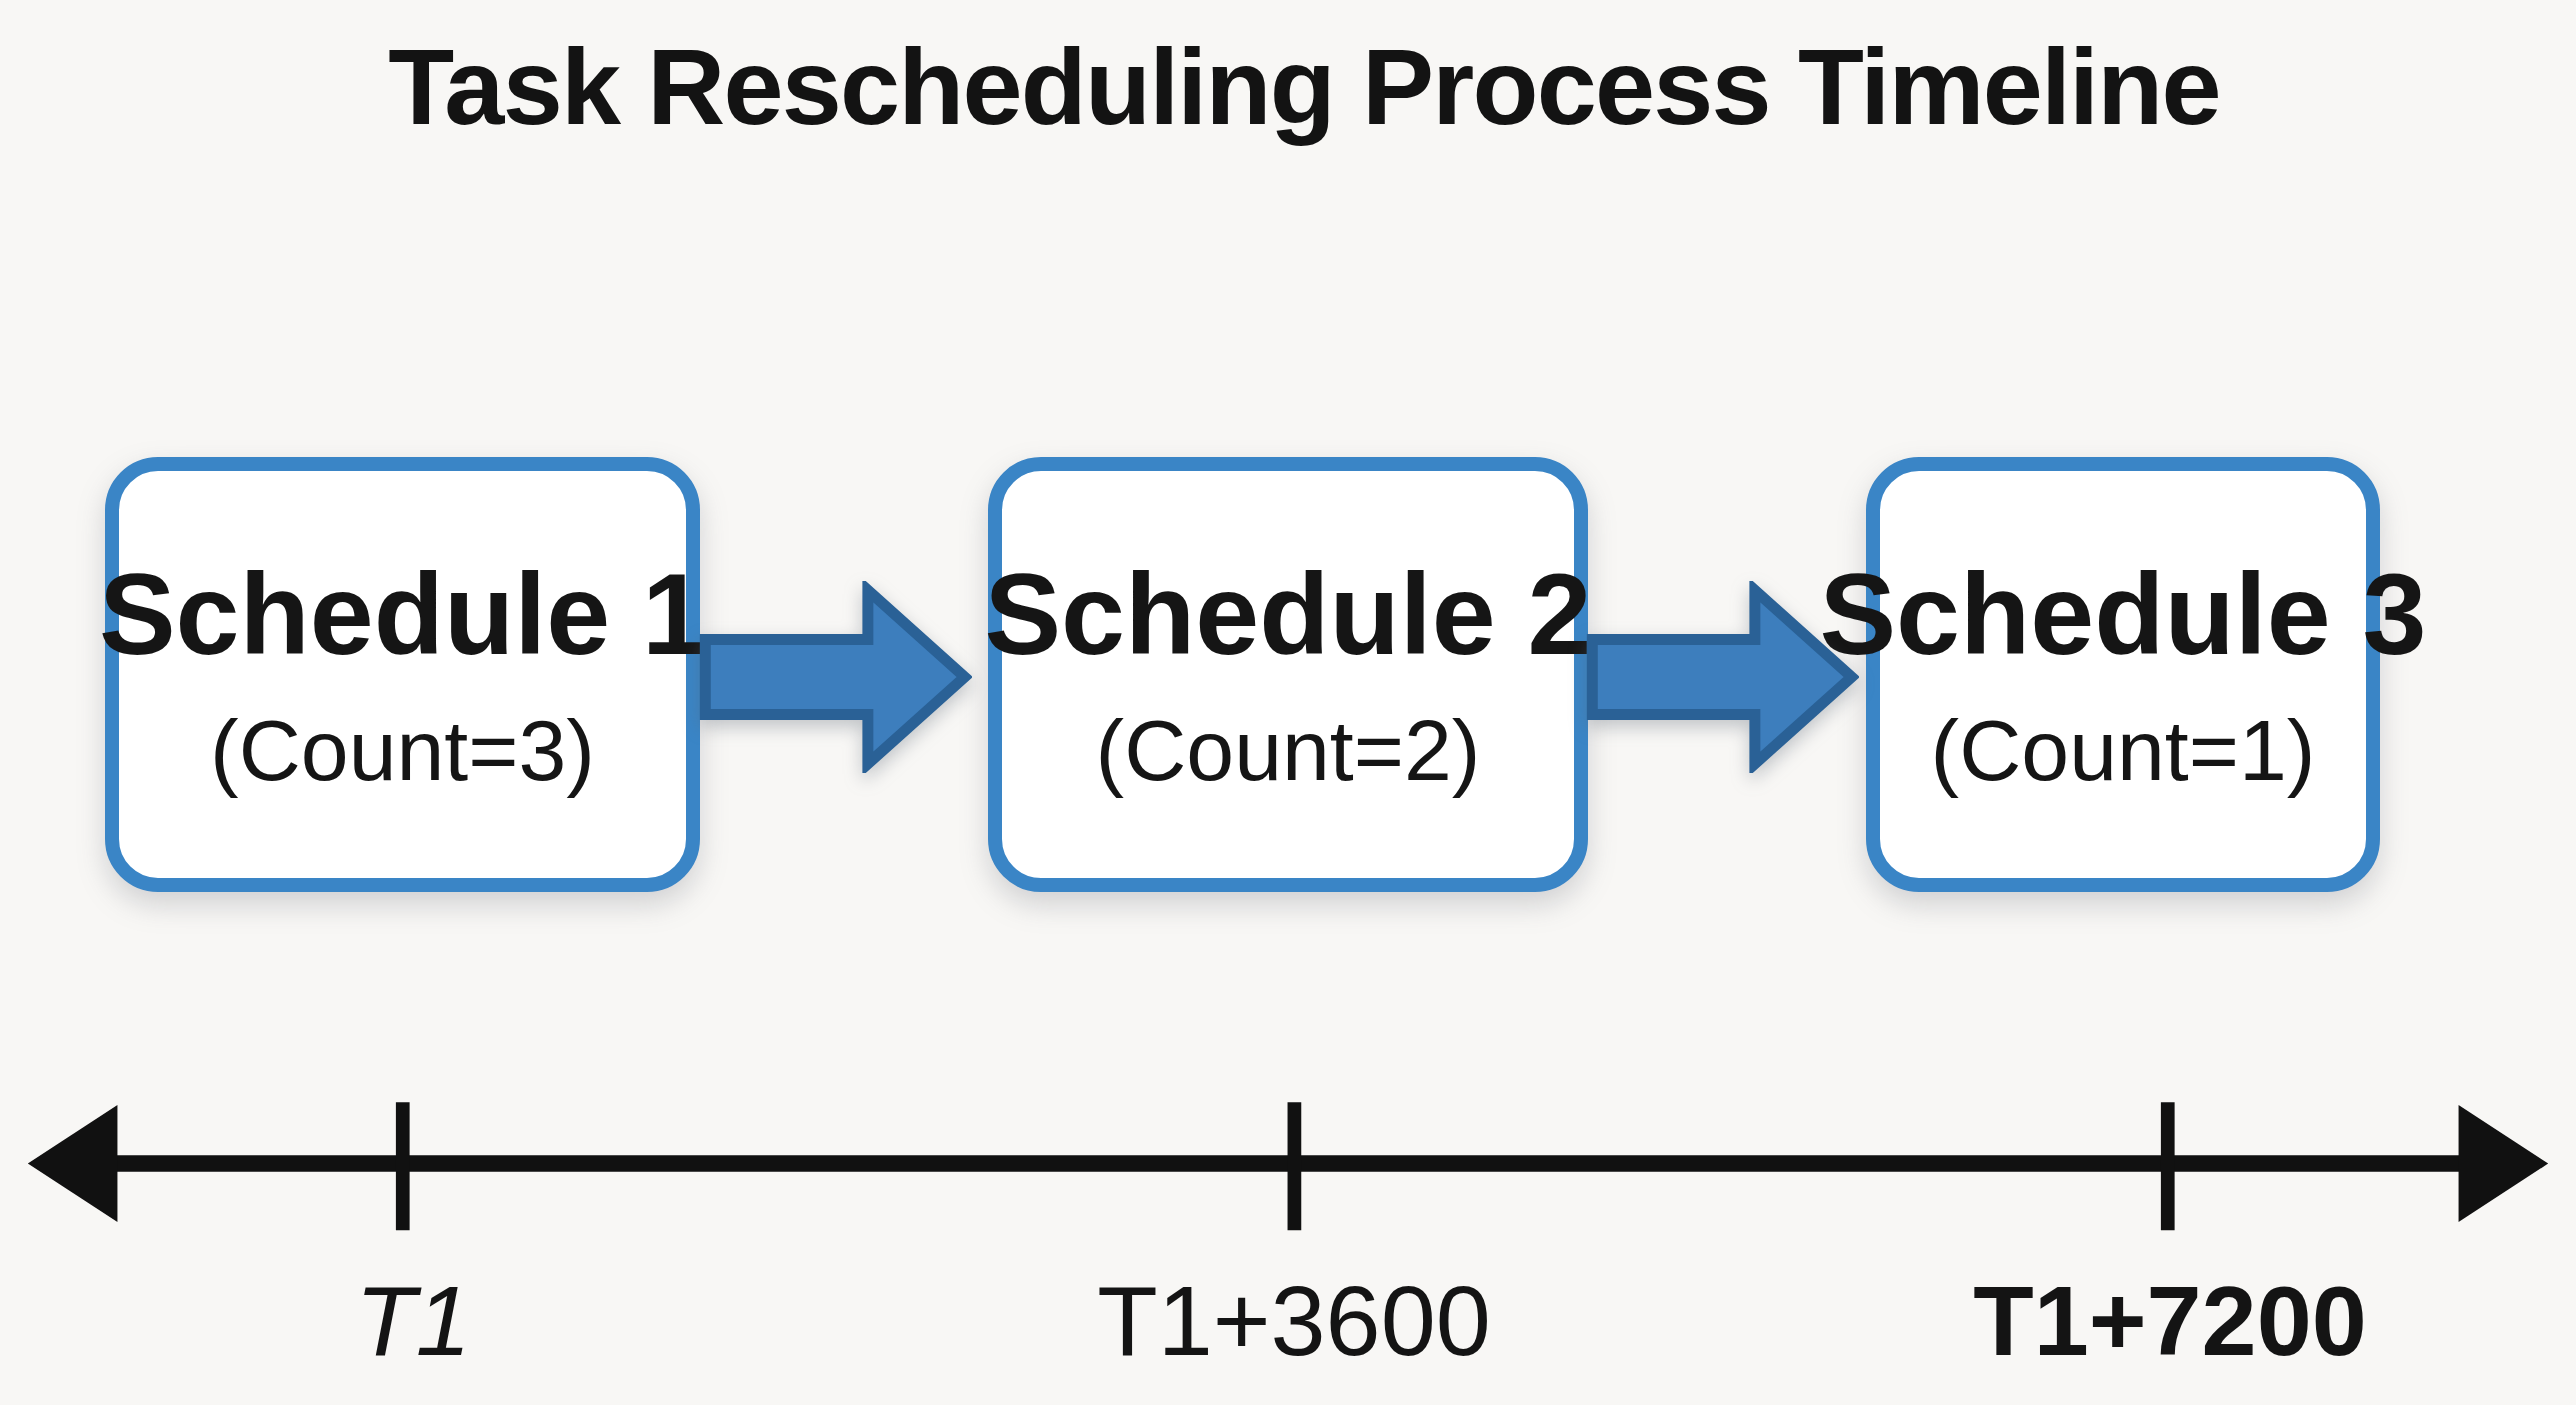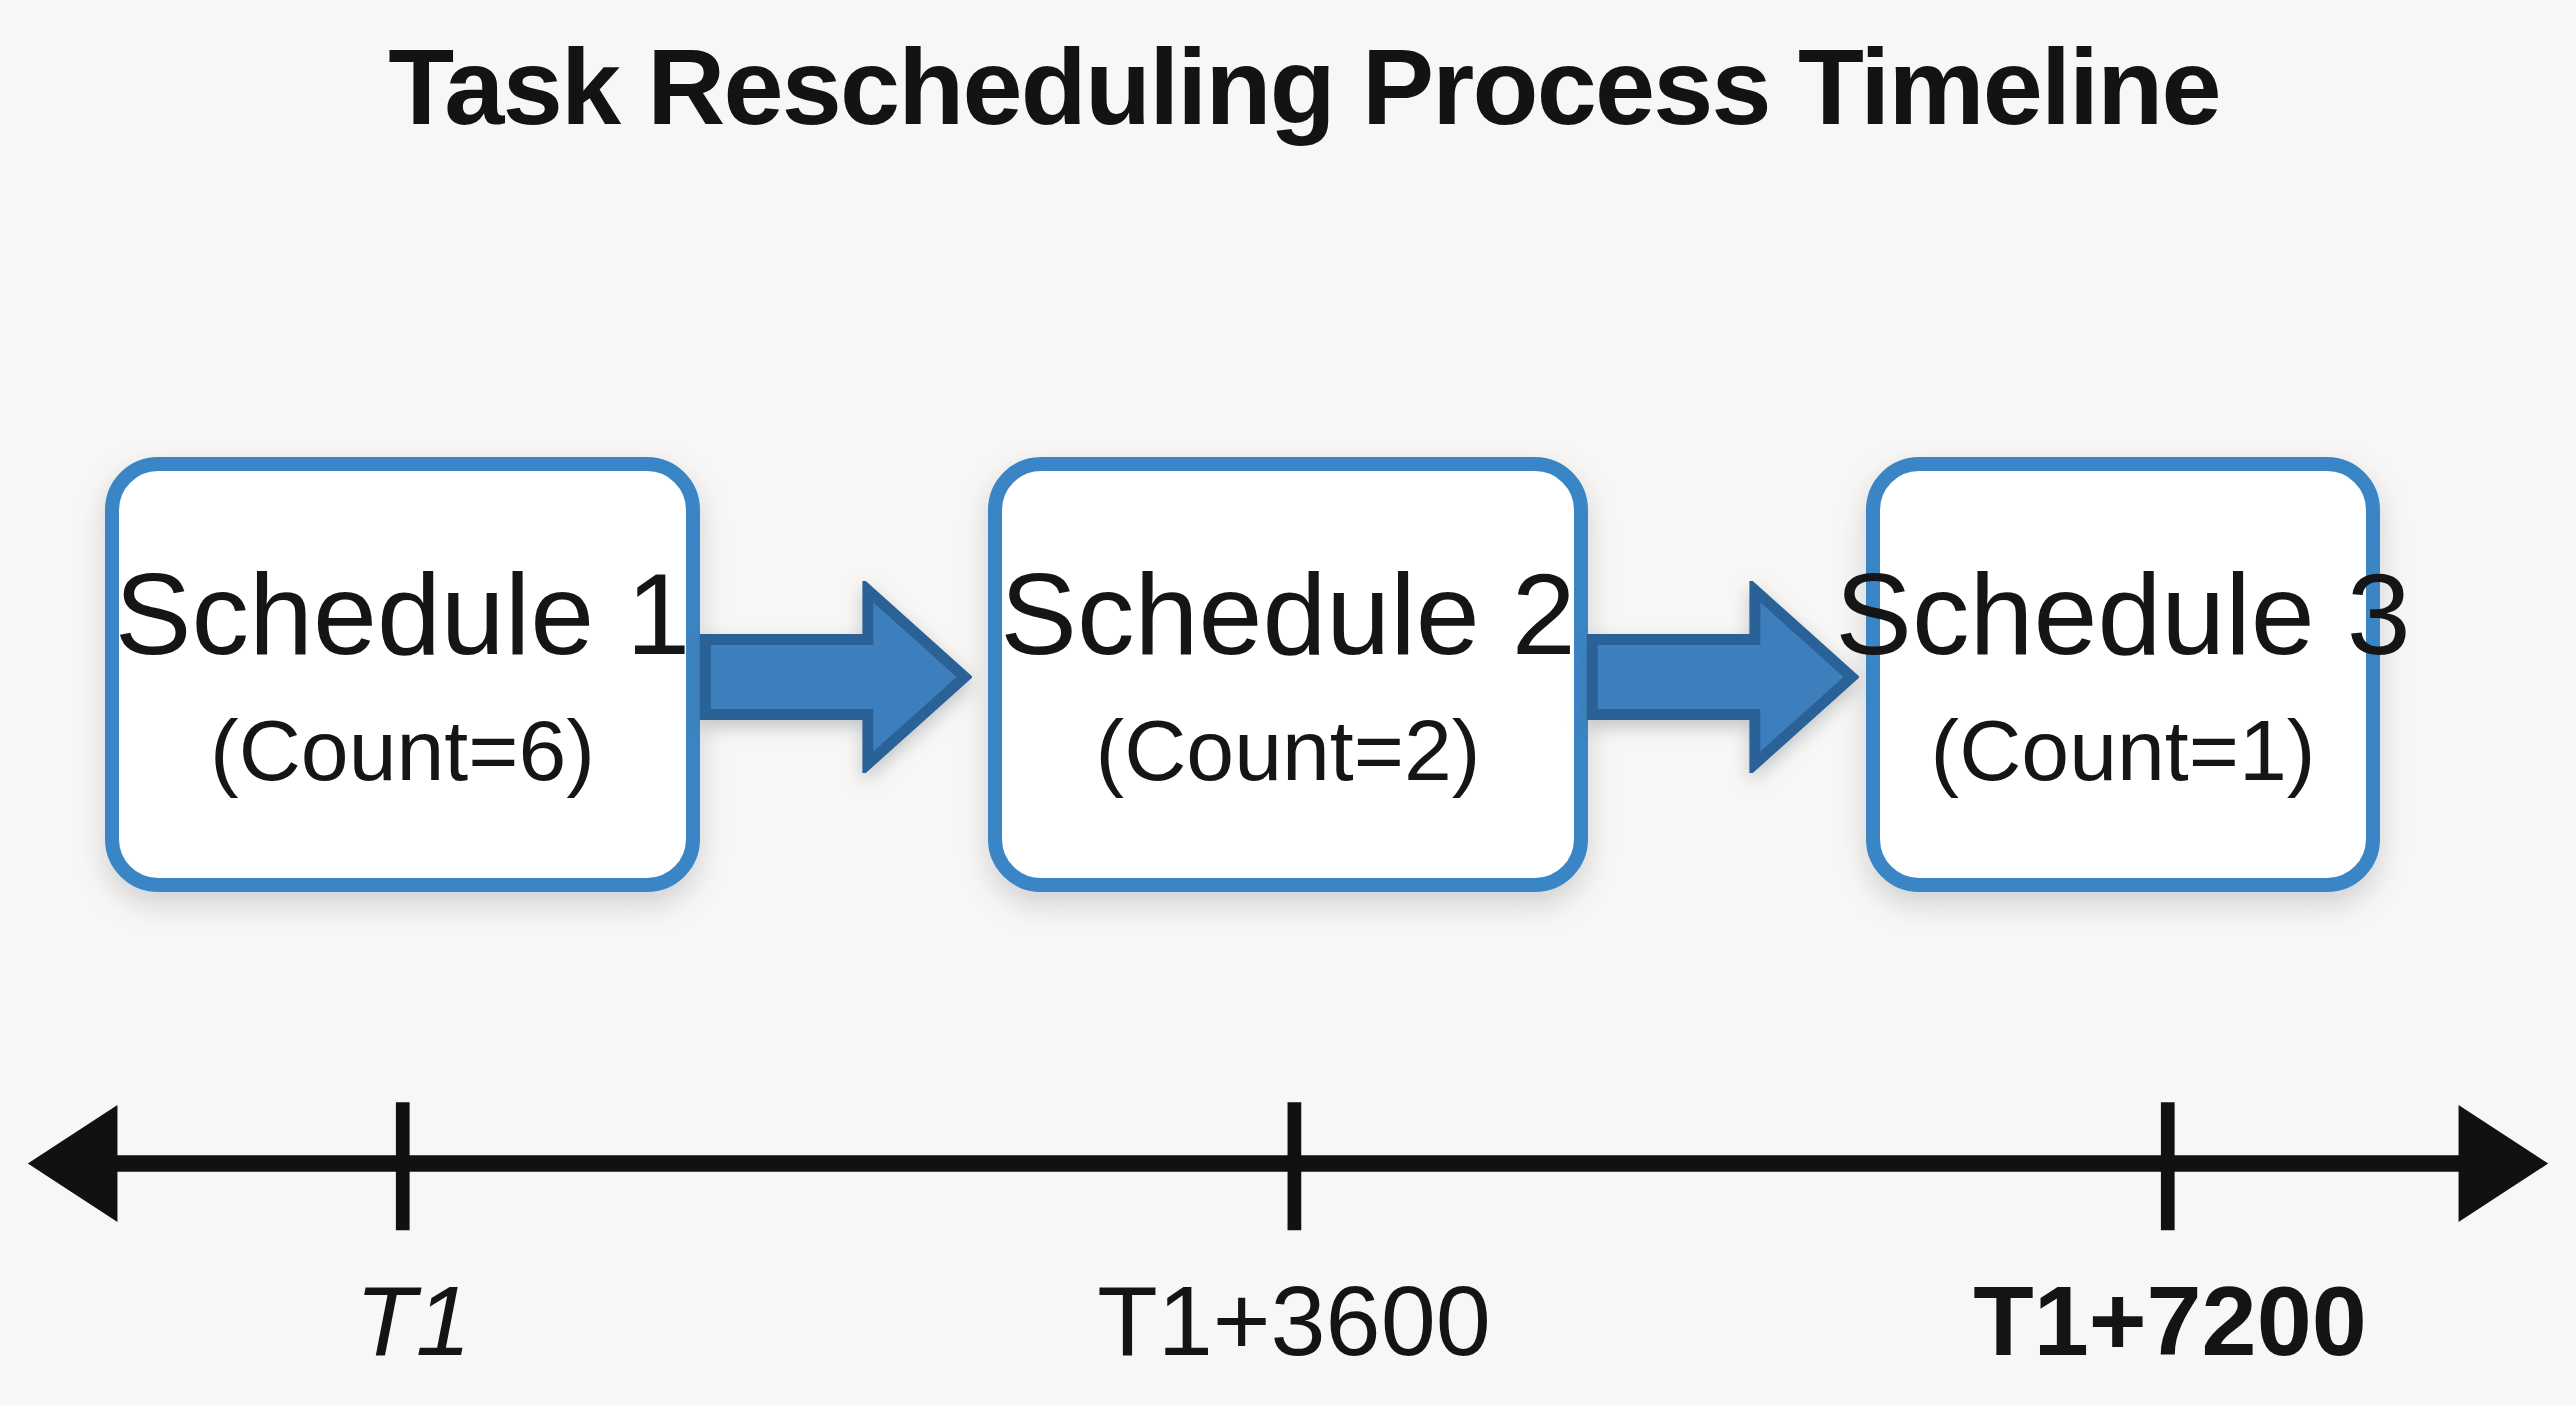--- a/index.html
+++ b/index.html
@@ -44,21 +44,21 @@
                 inset 0 0 0 4.6px #ffffff;
     display: flex;
     flex-direction: column;
     align-items: center;
     justify-content: center;
     gap: 25.6px;
   }
   .box-label {
     font-size: 115px;
     line-height: 1.1;
-    font-weight: 400;
+    font-weight: 700;
     color: #151515;
     white-space: nowrap;
   }
   .box-sublabel {
     font-size: 86px;
     line-height: 1.1;
     font-weight: 400;
     color: #151515;
     white-space: nowrap;
   }
@@ -100,21 +100,21 @@
 </style>
 </head>
 <body>
 
 <div class="canvas">
 
   <div class="title">Task Rescheduling Process Timeline</div>
 
   <div class="box" id="box-1">
     <div class="box-label">Schedule 1</div>
-    <div class="box-sublabel">(Count=6)</div>
+    <div class="box-sublabel">(Count=3)</div>
   </div>
 
   <div class="box" id="box-2">
     <div class="box-label">Schedule 2</div>
     <div class="box-sublabel">(Count=2)</div>
   </div>
 
   <div class="box" id="box-3">
     <div class="box-label">Schedule 3</div>
     <div class="box-sublabel">(Count=1)</div>

